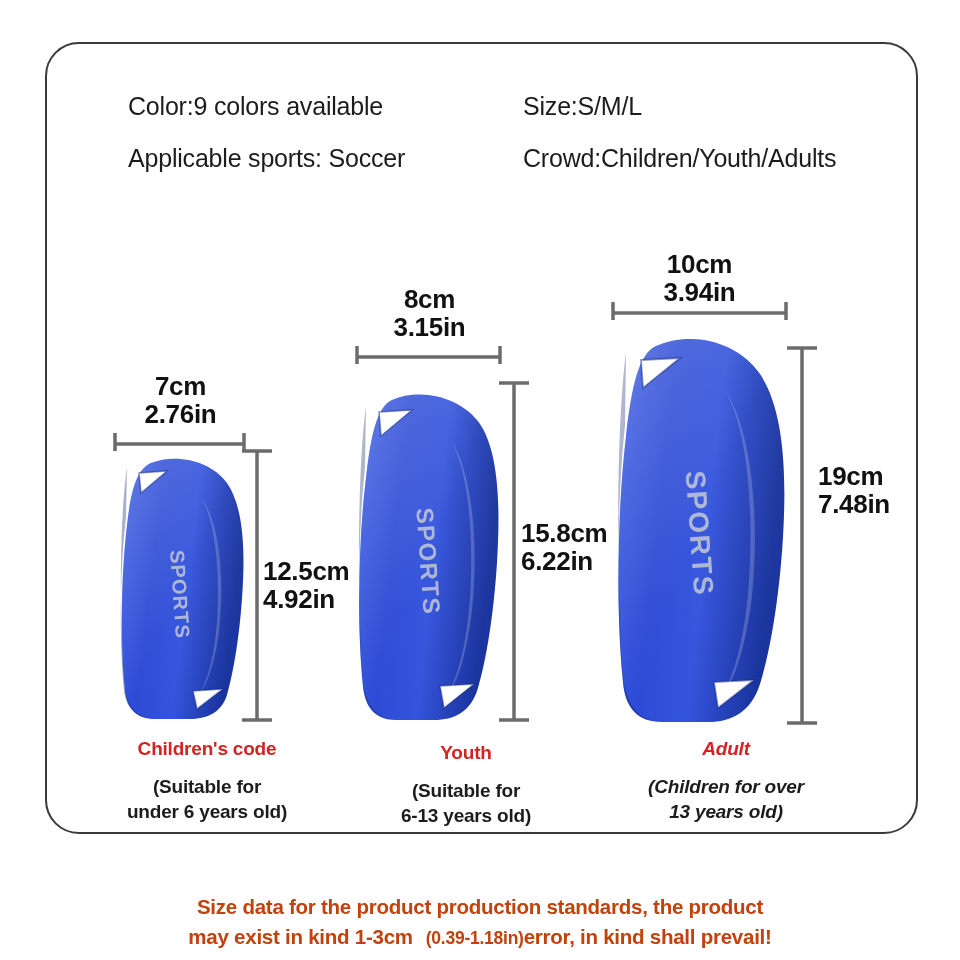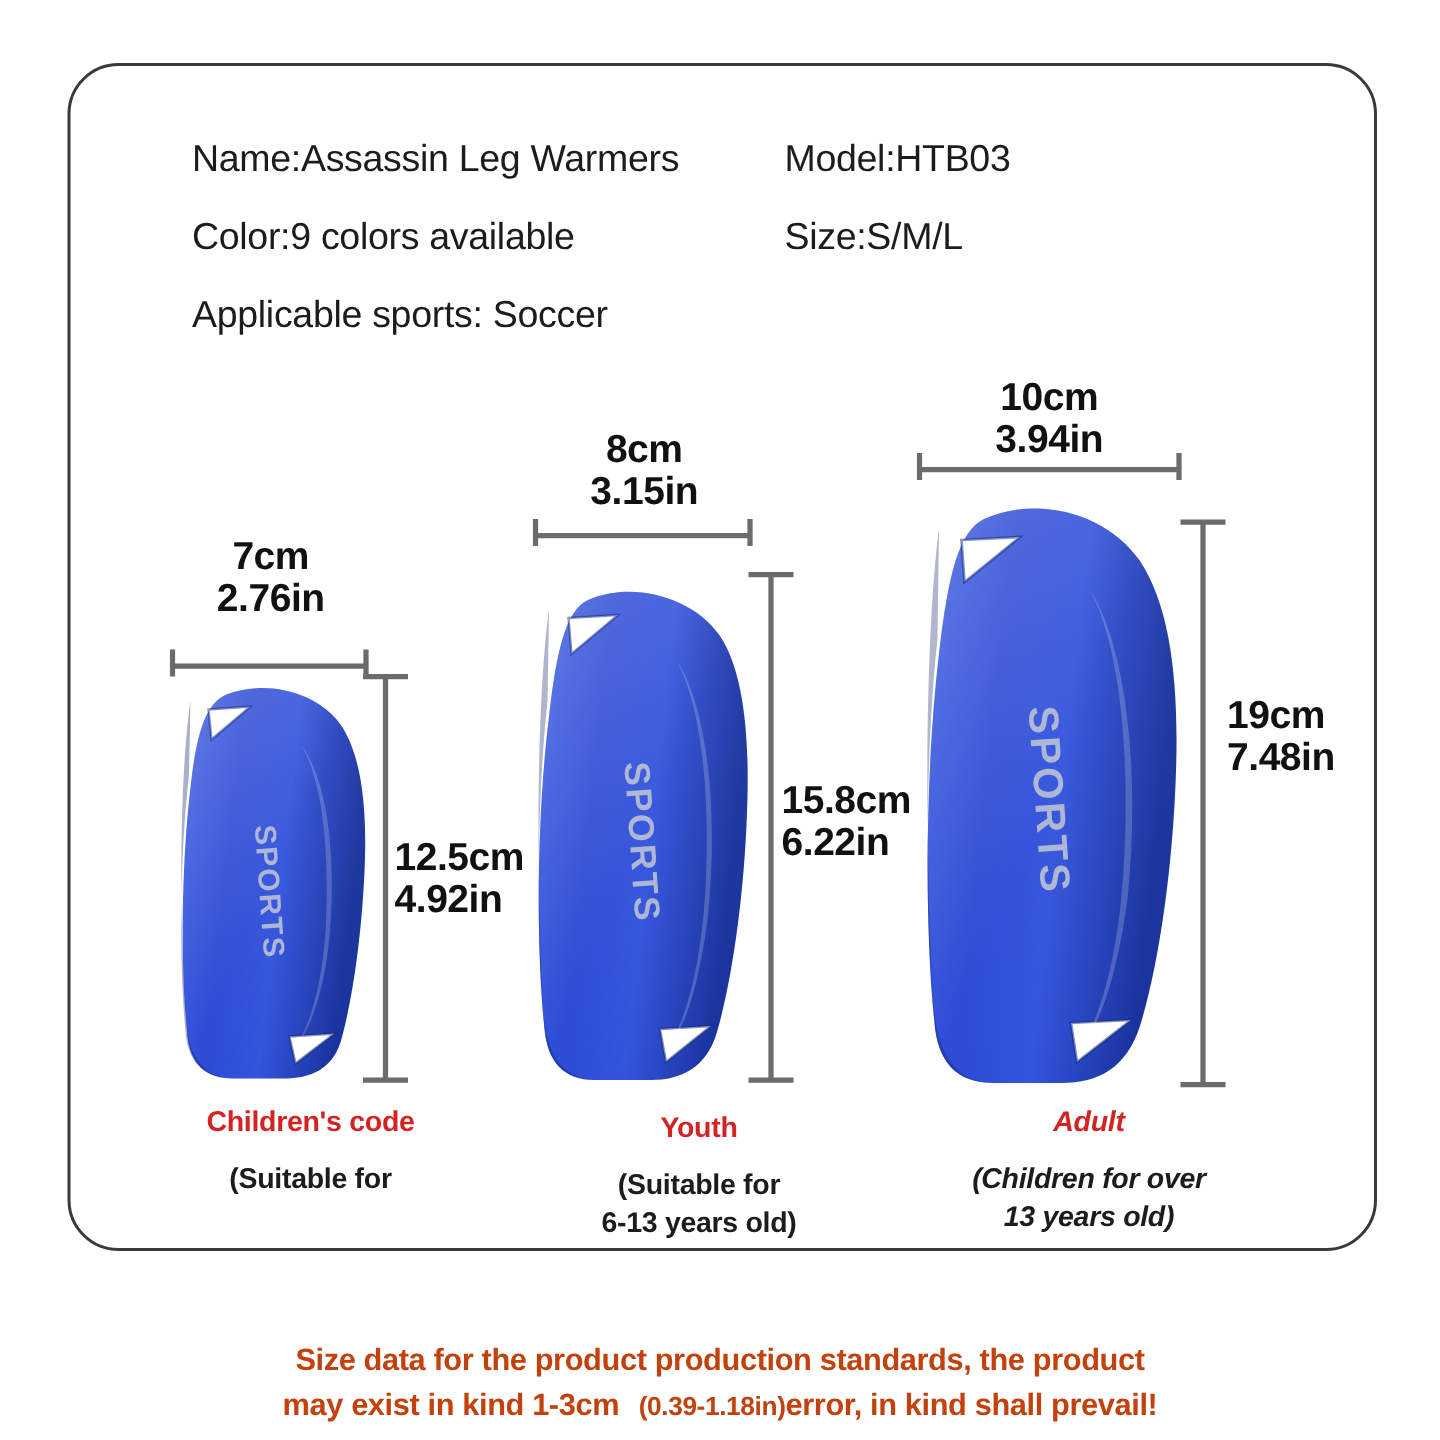--- a/index.html
+++ b/index.html
@@ -136,29 +136,26 @@
 </style>
 </head>
 <body>
 
 <div id="page">
 
   <div id="card-outline"></div>
 
   <div id="spec-block">
     <div class="spec-row">
-      <div class="spec-left">Name:Assassin Leg Warmers</div>
-      <div class="spec-right">Model:HTB03</div>
-    </div>
-    <div class="spec-row">
       <div class="spec-left">Color:9 colors available</div>
       <div class="spec-right">Size:S/M/L</div>
     </div>
     <div class="spec-row">
       <div class="spec-left">Applicable sports: Soccer</div>
+      <div class="spec-right">Crowd:Children/Youth/Adults</div>
     </div>
   </div>
 
   <div id="guards-area">
 
     <svg width="0" height="0" style="position:absolute" aria-hidden="true">
       <defs>
         <linearGradient id="gblue" x1="0" y1="0" x2="1" y2="0.25">
           <stop offset="0" stop-color="#2247dd"></stop>
           <stop offset="0.34" stop-color="#1f3fd2"></stop>
@@ -201,21 +198,21 @@
 
         <text x="58" y="140" fill="#b9bfd6" font-family="'Liberation Sans', sans-serif" font-size="20" font-weight="700" letter-spacing="1.2" transform="rotate(86 58 140)" text-anchor="middle" opacity="0.92">SPORTS</text>
       </svg>
     </div>
 
     <svg class="hbracket" style="left:113px; top:431px;" width="134" height="22">
       <line x1="2" y1="2" x2="2" y2="20" stroke="#6b6b6b" stroke-width="3.5"></line>
       <line x1="131" y1="2" x2="131" y2="20" stroke="#6b6b6b" stroke-width="3.5"></line>
       <line x1="2" y1="13" x2="131" y2="13" stroke="#6b6b6b" stroke-width="3.5"></line>
     </svg>
-    <div class="dim-label" style="left:98px; top:356px; width:165px;">
+    <div class="dim-label" style="left:98px; top:372px; width:165px;">
       <div>7cm</div>
       <div>2.76in</div>
     </div>
 
     <svg class="vbracket" style="left:240px; top:448px;" width="34" height="276">
       <line x1="2" y1="3" x2="32" y2="3" stroke="#6b6b6b" stroke-width="3.5"></line>
       <line x1="2" y1="272" x2="32" y2="272" stroke="#6b6b6b" stroke-width="3.5"></line>
       <line x1="17" y1="3" x2="17" y2="272" stroke="#6b6b6b" stroke-width="3.5"></line>
     </svg>
     <div class="dim-label side" style="left:263px; top:557px;">
@@ -312,20 +309,21 @@
       <div>19cm</div>
       <div>7.48in</div>
     </div>
 
   </div>
 
   <div class="caption" style="left:57px; top:738px;">
     <div class="caption-title">Children's code</div>
     <div class="caption-sub">
       <div>(Suitable for</div>
+      <div>under 6 years old)</div>
     </div>
   </div>
 
   <div class="caption" style="left:316px; top:742px;">
     <div class="caption-title">Youth</div>
     <div class="caption-sub">
       <div>(Suitable for</div>
       <div>6-13 years old)</div>
     </div>
   </div>

